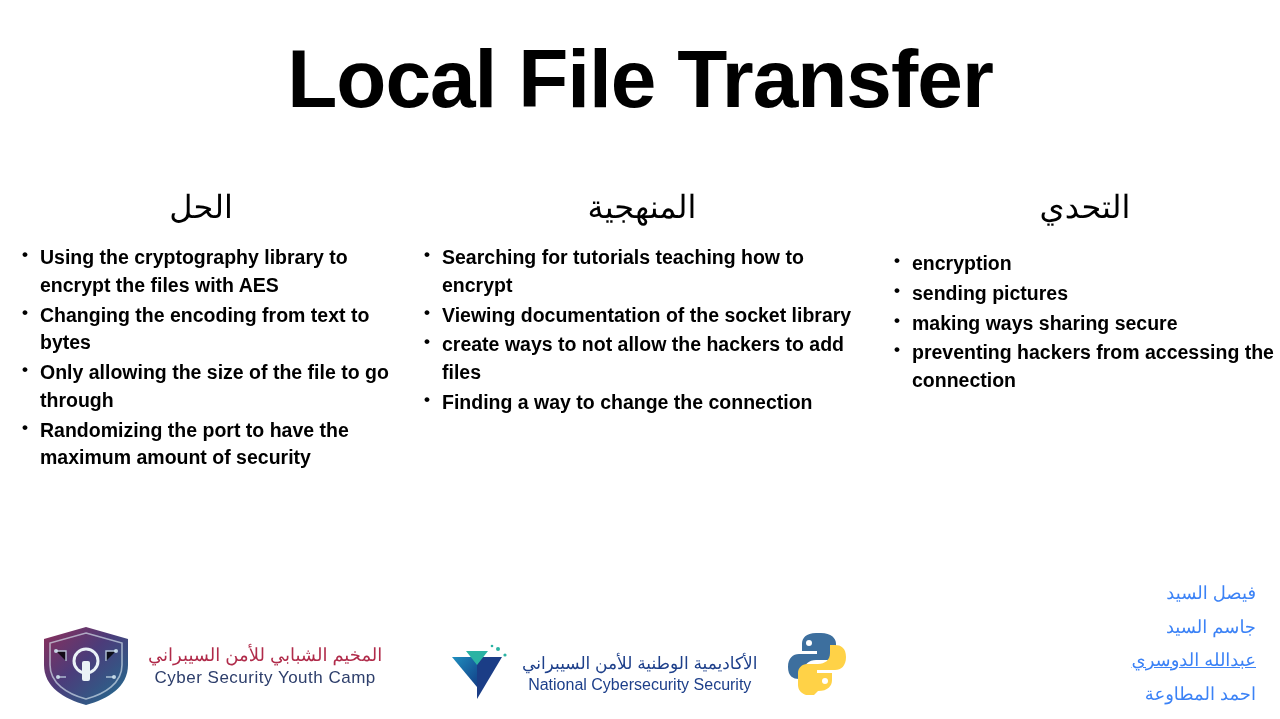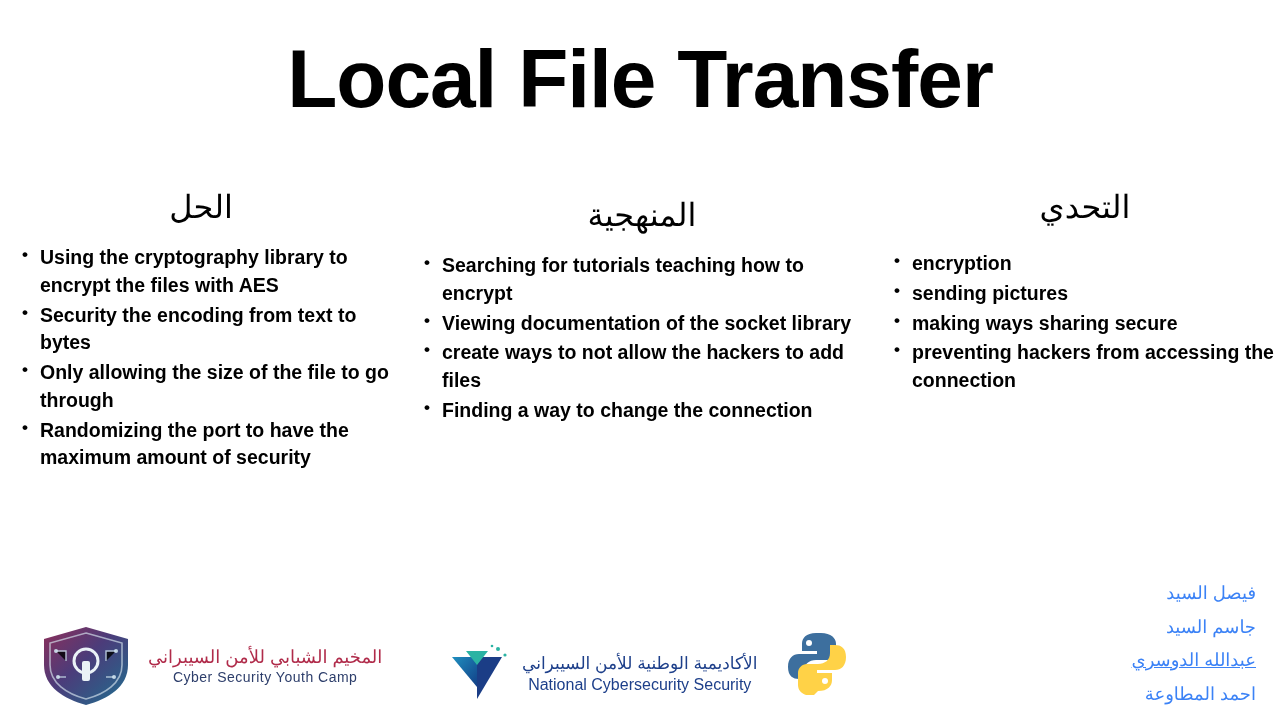--- a/index.html
+++ b/index.html
@@ -44,21 +44,21 @@
     left: 12px;
     width: 1280px;
     display: flex;
     flex-direction: row;
     align-items: flex-start;
   }
   .col {
     box-sizing: border-box;
   }
   .col-1 { width: 390px; padding-left: 8px; padding-right: 10px; }
-  .col-2 { width: 470px; padding-left: 20px; padding-right: 10px; margin-top: 8px; }
+  .col-2 { width: 470px; padding-left: 20px; padding-right: 10px; }
   .col-3 { width: 420px; padding-left: 20px; padding-right: 8px; }
 
   .col-heading {
     text-align: center;
     font-size: 32px;
     line-height: 1.2;
     font-weight: 400;
     direction: rtl;
     color: #000000;
     margin-bottom: 18px;
@@ -122,21 +122,21 @@
     margin-left: 14px;
     text-align: center;
     line-height: 1.25;
   }
   .ccyc-ar {
     font-size: 18px;
     color: #b02b4a;
     direction: rtl;
   }
   .ccyc-en {
-    font-size: 14px;
+    font-size: 17px;
     letter-spacing: 0.5px;
     color: #2d3e6b;
   }
 
   
   .logo-nca {
     position: absolute;
     left: 440px;
     bottom: 14px;
     display: flex;
@@ -202,21 +202,21 @@
 <div class="slide">
 
   <div class="title">Local File Transfer</div>
 
   <div class="columns">
 
     <div class="col col-1">
       <div class="col-heading">الحل</div>
       <ul class="bullets">
         <li>Using the cryptography library to encrypt the files with AES</li>
-        <li>Security the encoding from text to bytes</li>
+        <li>Changing the encoding from text to bytes</li>
         <li>Only allowing the size of the file to go through</li>
         <li>Randomizing the port to have the maximum amount of security</li>
       </ul>
     </div>
 
     <div class="col col-2">
       <div class="col-heading">المنهجية</div>
       <ul class="bullets">
         <li>Searching for tutorials teaching how to encrypt</li>
         <li>Viewing documentation of the socket library</li>

